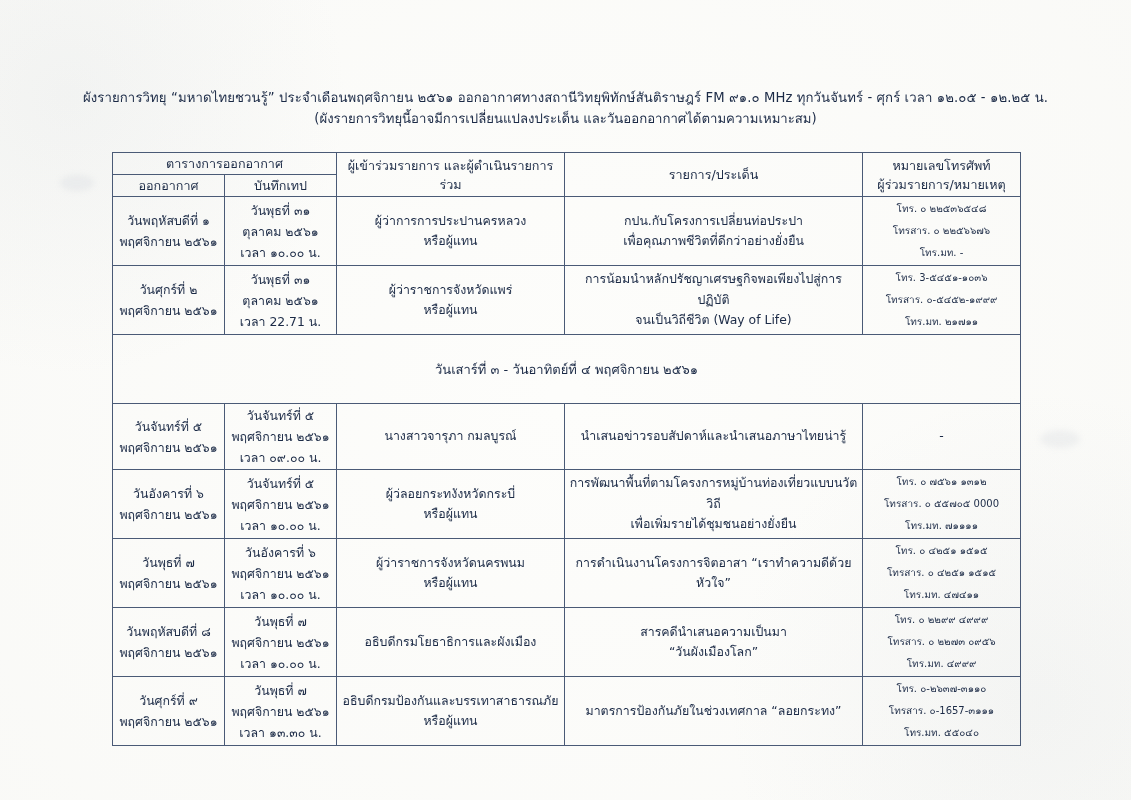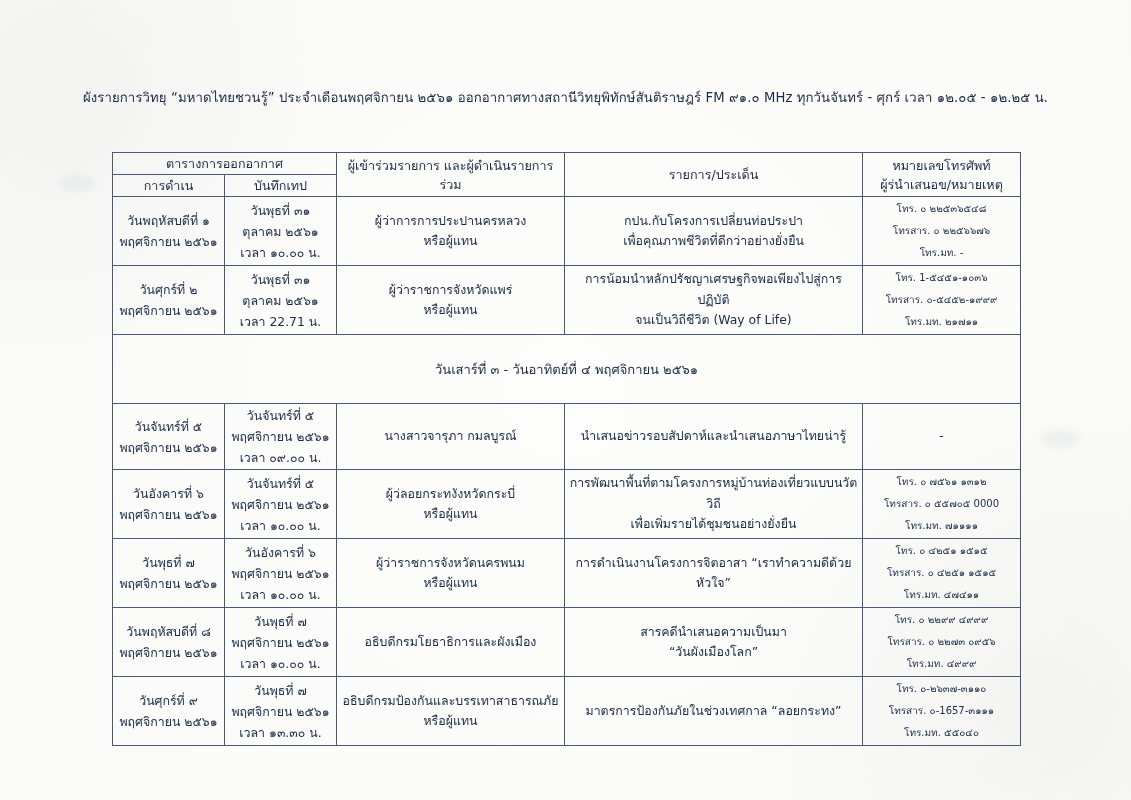--- a/index.html
+++ b/index.html
@@ -112,42 +112,43 @@
 
 <div class="page">
 
   <div class="scan-noise"></div>
   <div class="smudge" style="left:60px;top:175px;width:34px;height:16px;"></div>
   <div class="smudge" style="left:1040px;top:430px;width:40px;height:18px;"></div>
   <div class="smudge" style="left:215px;top:760px;width=60px;height:14px;"></div>
 
   <div class="title-block">
     <div class="title-line1">ผังรายการวิทยุ “มหาดไทยชวนรู้” ประจำเดือนพฤศจิกายน ๒๕๖๑ ออกอากาศทางสถานีวิทยุพิทักษ์สันติราษฎร์ FM ๙๑.๐ MHz  ทุกวันจันทร์ - ศุกร์  เวลา ๑๒.๐๕ - ๑๒.๒๕ น.</div>
+    <div class="title-line2">(ผังรายการวิทยุนี้อาจมีการเปลี่ยนแปลงประเด็น และวันออกอากาศได้ตามความเหมาะสม)</div>
   </div>
 
   <table class="schedule">
     <colgroup>
       <col class="col-a">
         <col class="col-b">
         <col class="col-c">
         <col class="col-d">
         <col class="col-e">
     </colgroup>
     <thead>
       <tr>
         <th class="hdr-group" colspan="2">ตารางการออกอากาศ</th>
         <th class="hdr-tall" rowspan="2">ผู้เข้าร่วมรายการ และผู้ดำเนินรายการร่วม</th>
         <th class="hdr-tall" rowspan="2">รายการ/ประเด็น</th>
         <th class="hdr-tall" rowspan="2">
           <span class="line">หมายเลขโทรศัพท์</span>
-          <span class="line">ผู้ร่นำเสนอข/หมายเหตุ</span>
+          <span class="line">ผู้ร่วมรายการ/หมายเหตุ</span>
         </th>
       </tr>
       <tr>
-        <th class="hdr-sub">การดำเน</th>
+        <th class="hdr-sub">ออกอากาศ</th>
         <th class="hdr-sub">บันทึกเทป</th>
       </tr>
     </thead>
     <tbody id="schedule-body">
         <tr>
           <td class="cell cell-air">
             <span class="line">วันพฤหัสบดีที่ ๑</span>
             <span class="line">พฤศจิกายน ๒๕๖๑</span>
           </td>
           <td class="cell cell-tape">
@@ -181,21 +182,21 @@
           </td>
           <td class="cell">
             <span class="line">ผู้ว่าราชการจังหวัดแพร่</span>
             <span class="line">หรือผู้แทน</span>
           </td>
           <td class="cell">
             <span class="line">การน้อมนำหลักปรัชญาเศรษฐกิจพอเพียงไปสู่การปฏิบัติ</span>
             <span class="line">จนเป็นวิถีชีวิต (Way of Life)</span>
           </td>
           <td class="cell phone">
-            <div>โทร. 1-๕๔๕๑-๑๐๓๖</div>
+            <div>โทร. 3-๕๔๕๑-๑๐๓๖</div>
             <div>โทรสาร. ๐-๕๔๕๒-๑๙๙๙</div>
             <div>โทร.มท. ๒๑๗๑๑</div>
           </td>
         </tr>
         <tr>
           <td class="weekend" colspan="5">วันเสาร์ที่ ๓ - วันอาทิตย์ที่ ๔ พฤศจิกายน ๒๕๖๑</td>
         </tr>
         <tr>
           <td class="cell cell-air">
             <span class="line">วันจันทร์ที่ ๕</span>

